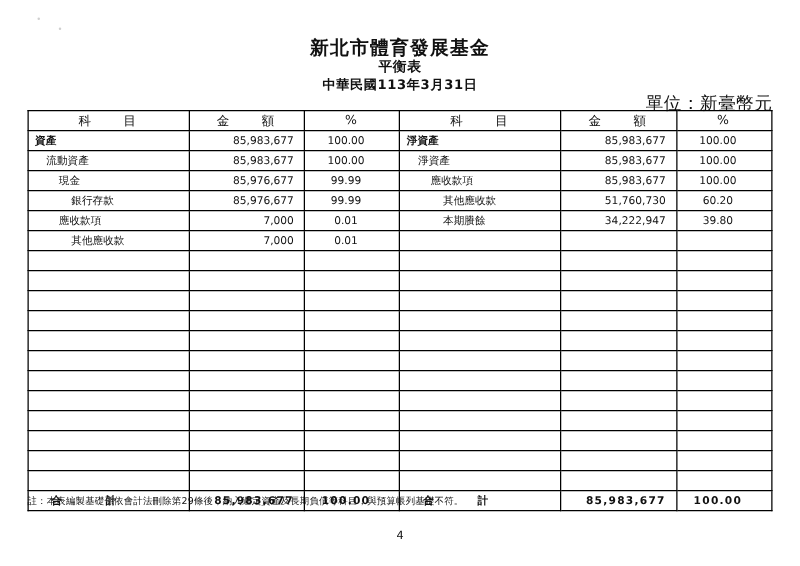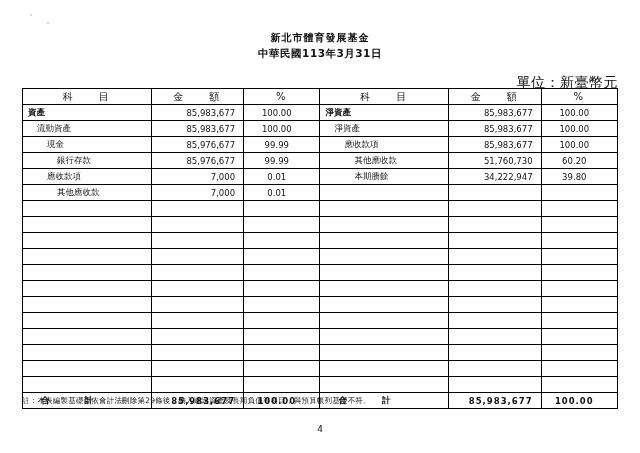--- a/index.html
+++ b/index.html
@@ -27,21 +27,21 @@
     border-radius: 50%;
   }
   .title-block {
     position: absolute;
     left: 0;
     top: 30px;
     width: 640px;
     text-align: center;
   }
   .doc-title {
-    font-size: 10px;
+    font-size: 15px;
     font-weight: bold;
     letter-spacing: 1px;
     line-height: 16px;
   }
   .doc-sub {
     font-size: 11px;
     font-weight: bold;
     line-height: 15px;
     letter-spacing: 0.5px;
   }
@@ -117,20 +117,21 @@
 </head>
 <body>
 
 <div class="page">
 
   <div class="speck" style="left:30px; top:14px;"></div>
   <div class="speck" style="left:47px; top:22px;"></div>
 
   <div class="title-block">
     <div class="doc-title">新北市體育發展基金</div>
+    <div class="doc-sub">平衡表</div>
     <div class="doc-date">中華民國113年3月31日</div>
   </div>
 
   <div class="unit-note">單位：新臺幣元</div>
 
   <table class="balance">
     <colgroup>
       <col style="width:128px">
       <col style="width:92px">
       <col style="width:76px">

